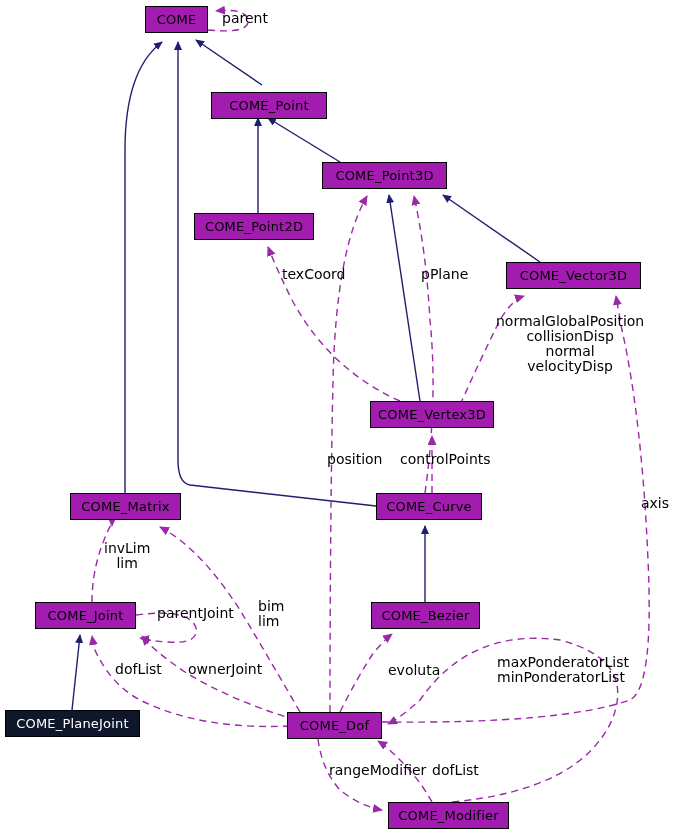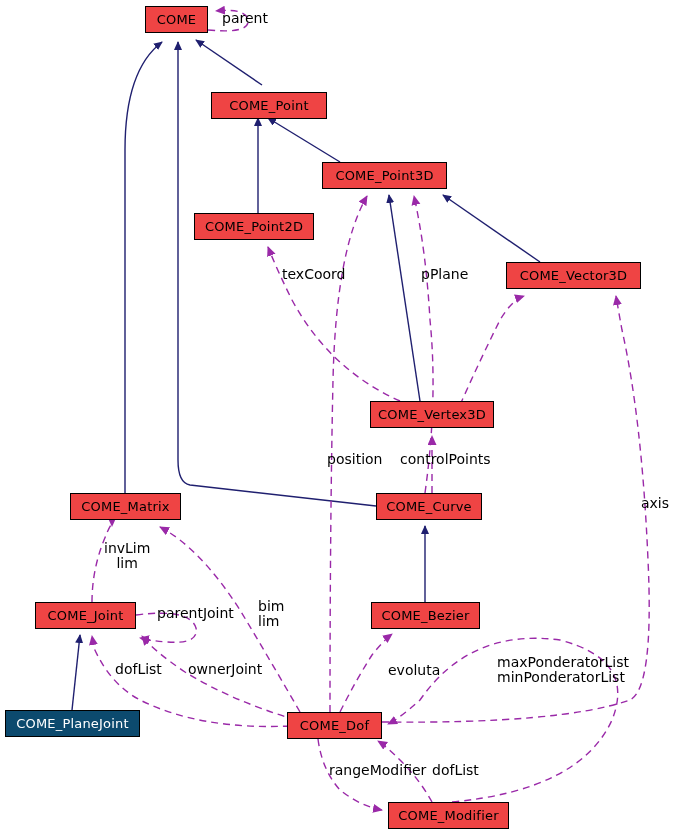--- a/index.html
+++ b/index.html
@@ -20,33 +20,33 @@
     position: absolute;
     left: 0;
     top: 0;
     width: 679px;
     height: 835px;
   }
   .node {
     position: absolute;
     box-sizing: border-box;
     border: 1px solid #000000;
-    background: #ef4444;
+    background: #a21caf;
     color: #000000;
     font-size: 13px;
     line-height: 1;
     display: flex;
     align-items: center;
     justify-content: center;
     white-space: nowrap;
     letter-spacing: 0.2px;
     z-index: 5;
   }
   .node.highlight {
-    background: #0c4a6e;
+    background: #0f172a;
     color: #ffffff;
     border-color: #000000;
     text-align: right;
   }
   .edge-label {
     position: absolute;
     font-size: 14px;
     color: #000000;
     white-space: nowrap;
     line-height: 15px;
@@ -178,20 +178,24 @@
   <div class="node" style="left:388px; top:802px; width:121px; height:27px;">
     <span>COME_Modifier</span>
   </div>
 
   <div class="edge-label" style="left:222px; top:11px;">parent</div>
 
   <div class="edge-label" style="left:276px; top:267px;margin-left:6px;">texCoord</div>
 
   <div class="edge-label" style="left:421px; top:267px;">pPlane</div>
 
+  <div class="edge-label center" style="left:496px; top:314px; white-space:pre;">normalGlobalPosition
+collisionDisp
+normal
+velocityDisp</div>
 
   <div class="edge-label" style="left:327px; top:452px;">position</div>
 
   <div class="edge-label" style="left:400px; top:452px;">controlPoints</div>
 
   <div class="edge-label" style="left:641px; top:496px;">axis</div>
 
   <div class="edge-label center" style="left:104px; top:541px; white-space:pre;">invLim
 lim</div>
 

